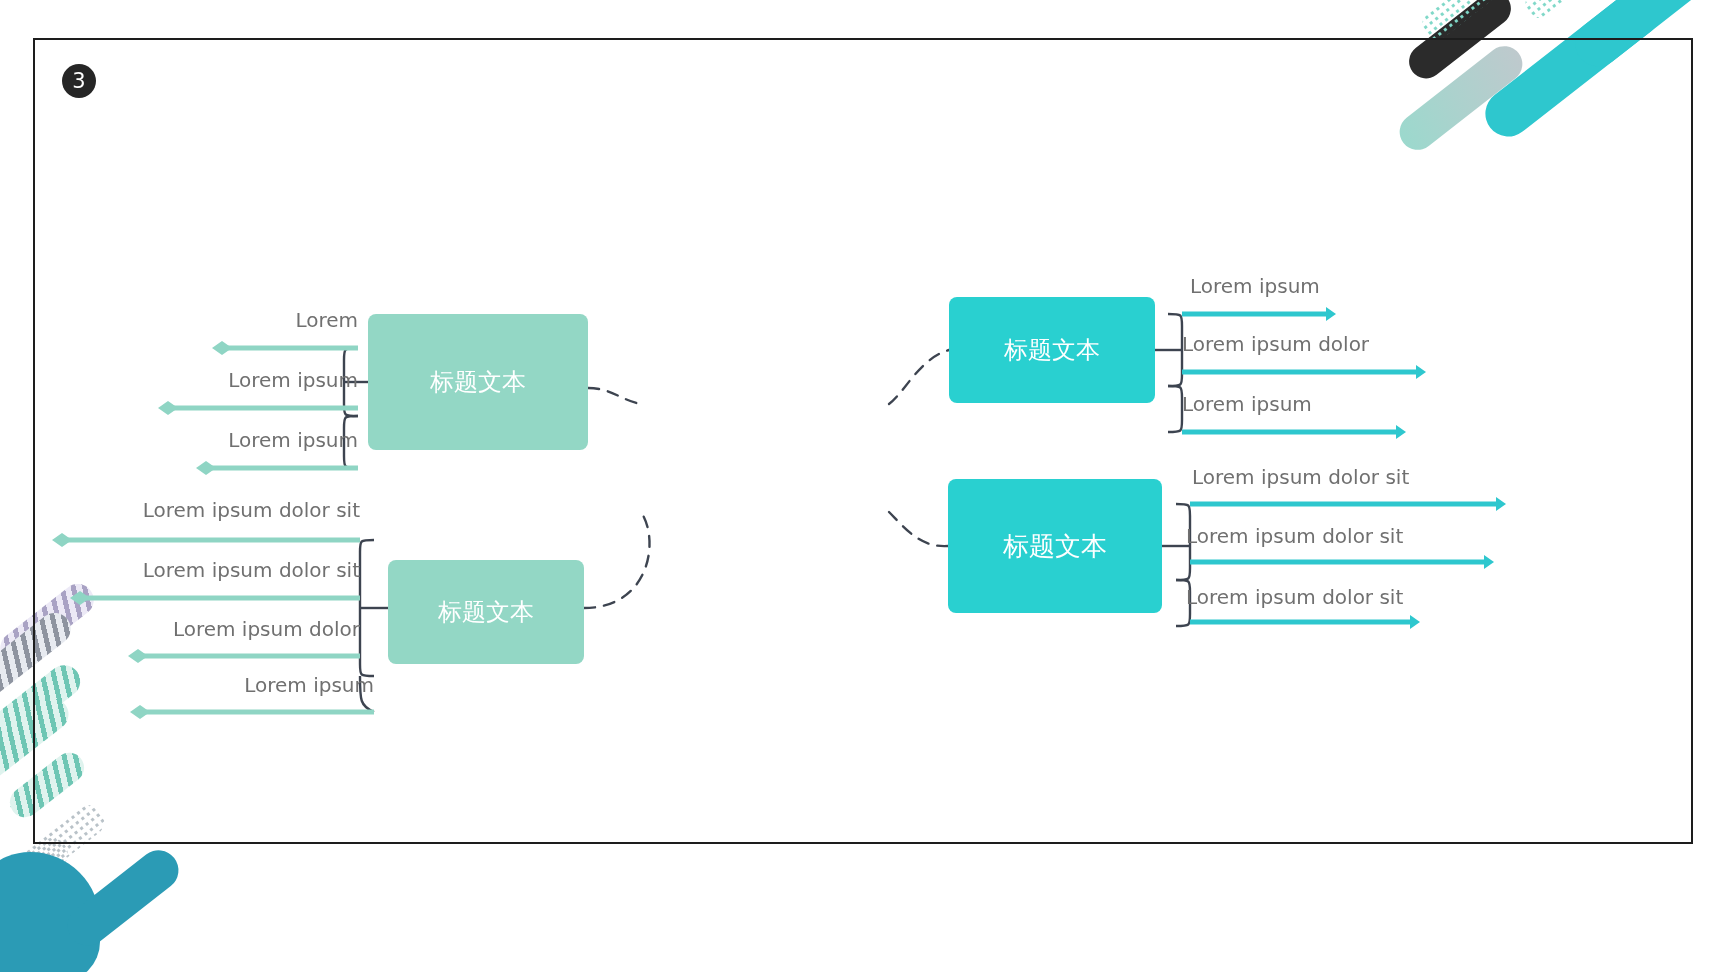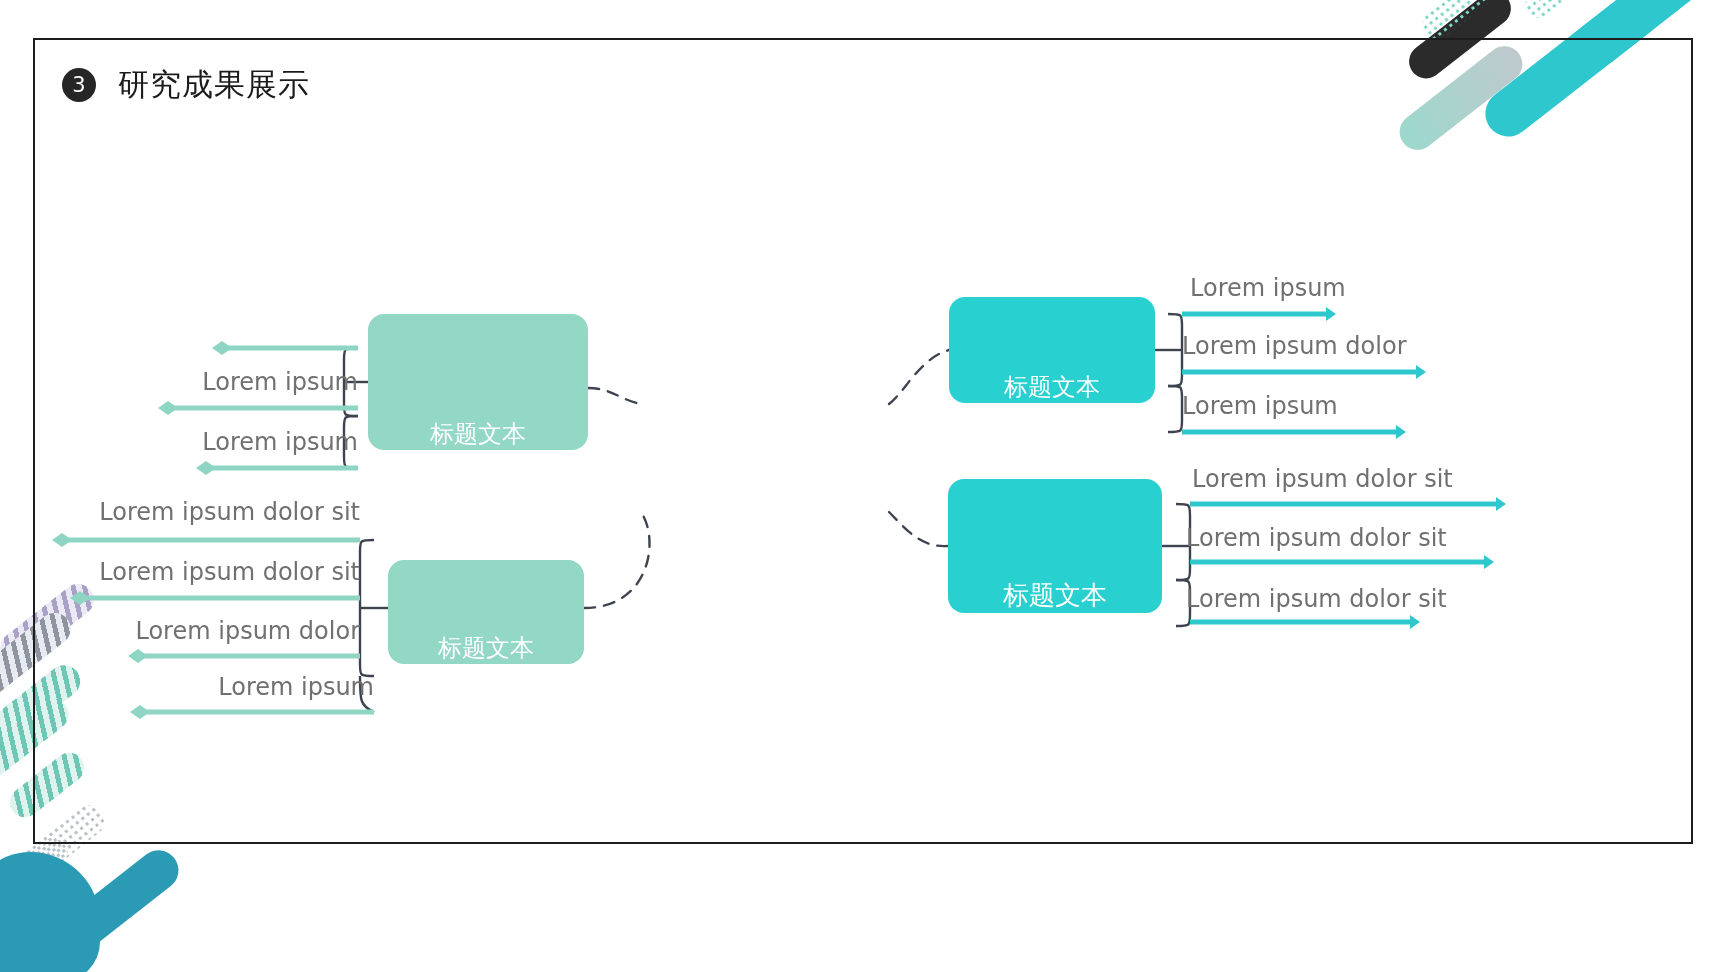--- a/index.html
+++ b/index.html
@@ -22,41 +22,41 @@
   
   .title-wrap{position:absolute;left:62px;top:64px;display:flex;align-items:center;gap:22px;}
   .title-num{width:34px;height:34px;border-radius:50%;background:#262626;color:#fff;font-size:21px;
              display:flex;align-items:center;justify-content:center;font-family:"DejaVu Sans",sans-serif;}
   .title-txt{font-size:31px;color:#1b1b1b;letter-spacing:1px;font-family:"DejaVu Sans","Liberation Sans",sans-serif;}
 
   
   #map{position:absolute;left:0;top:0;width:1728px;height:972px;}
 
   
-  .node{position:absolute;border-radius:16px;display:flex;align-items:flex-end;justify-content:center;
+  .node{position:absolute;border-radius:8px;display:flex;align-items:center;justify-content:center;
         color:#ffffff;text-align:center;font-family:"DejaVu Sans","Liberation Sans",sans-serif;}
   .node .shadow{position:absolute;left:6px;right:6px;bottom:-8px;height:26px;border-radius:14px;z-index:-1;}
 
   .n-center{left:641px;top:388px;width:248px;height:132px;background:#2689ad;font-size:25px;}
   .n-center .shadow{background:#1d7490;}
 
   .n-lt{left:368px;top:314px;width:220px;height:136px;background:#93d7c5;font-size:24px;}
   .n-lt .shadow{background:#35b4b6;}
 
   .n-lb{left:388px;top:560px;width:196px;height:104px;background:#93d7c5;font-size:24px;}
   .n-lb .shadow{background:#2fb6b8;}
 
   .n-rt{left:949px;top:297px;width:206px;height:106px;background:#29d0d0;font-size:24px;}
   .n-rt .shadow{background:#1aa6b4;}
 
   .n-rb{left:948px;top:479px;width:214px;height:134px;background:#29d0d0;font-size:26px;}
   .n-rb .shadow{background:#1aa6b4;}
 
   
-  .leaf{position:absolute;font-size:24px;color:#707070;white-space:nowrap;
+  .leaf{position:absolute;font-size:20px;color:#707070;white-space:nowrap;
         font-family:"DejaVu Sans","Liberation Sans",sans-serif;}
   .leaf.r{text-align:right;}
 </style>
 </head>
 <body>
 
 <div id="slide">
 
   <div class="deco bar" style="left:1400px;top:18px;width:120px;height:34px;background:#2b2b2b;transform:rotate(-38deg);"></div>
   <div class="deco bar" style="left:1388px;top:80px;width:146px;height:36px;transform:rotate(-38deg);
@@ -73,21 +73,20 @@
   <div class="deco bar stripebar-teal" style="left:4px;top:770px;width:86px;height:30px;transform:rotate(-38deg);"></div>
   <div class="deco bar dotbar2" style="left:6px;top:828px;width:106px;height:32px;transform:rotate(-38deg);"></div>
   <div class="deco bar dotbar2" style="left:-34px;top:862px;width:110px;height:32px;transform:rotate(-38deg);"></div>
   <div class="deco" style="left:-30px;top:852px;width:130px;height:130px;background:#2b9bb5;border-radius:60px 70px 40px 50px;"></div>
   <div class="deco bar" style="left:58px;top:878px;width:130px;height:40px;background:#2b9bb5;transform:rotate(-38deg);"></div>
 
   <div class="frame"></div>
 
   <div class="title-wrap">
     <div class="title-num">3</div>
-    <div class="title-txt">研究成果展示</div>
   </div>
 
   <svg id="map" viewBox="0 0 1728 972">
     <defs>
       <style>
         .brk{fill:none;stroke:#3d4450;stroke-width:2.4;}
         .stem{fill:none;stroke:#3d4450;stroke-width:2.4;}
         .dash{fill:none;stroke:#3d4450;stroke-width:2.4;stroke-dasharray:11 9;stroke-linecap:round;}
         .lmint{fill:none;stroke:#8fd5c4;stroke-width:5;}
         .lcyan{fill:none;stroke:#2ec7ce;stroke-width:5;}
@@ -170,20 +169,21 @@
   <div class="node n-rt">
     <span class="shadow"></span>
     <span>标题文本</span>
   </div>
 
   <div class="node n-rb">
     <span class="shadow"></span>
     <span>标题文本</span>
   </div>
 
+  <div class="leaf r" style="left:118px;top:308px;width:240px;">Lorem</div>
   <div class="leaf r" style="left:118px;top:368px;width:240px;">Lorem ipsum</div>
   <div class="leaf r" style="left:118px;top:428px;width:240px;">Lorem ipsum</div>
 
   <div class="leaf r" style="left:20px;top:498px;width:340px;">Lorem ipsum dolor sit</div>
   <div class="leaf r" style="left:20px;top:558px;width:340px;">Lorem ipsum dolor sit</div>
   <div class="leaf r" style="left:20px;top:617px;width:340px;">Lorem ipsum dolor</div>
   <div class="leaf r" style="left:34px;top:673px;width:340px;">Lorem ipsum</div>
 
   <div class="leaf" style="left:1190px;top:274px;">Lorem ipsum</div>
   <div class="leaf" style="left:1182px;top:332px;">Lorem ipsum dolor</div>

